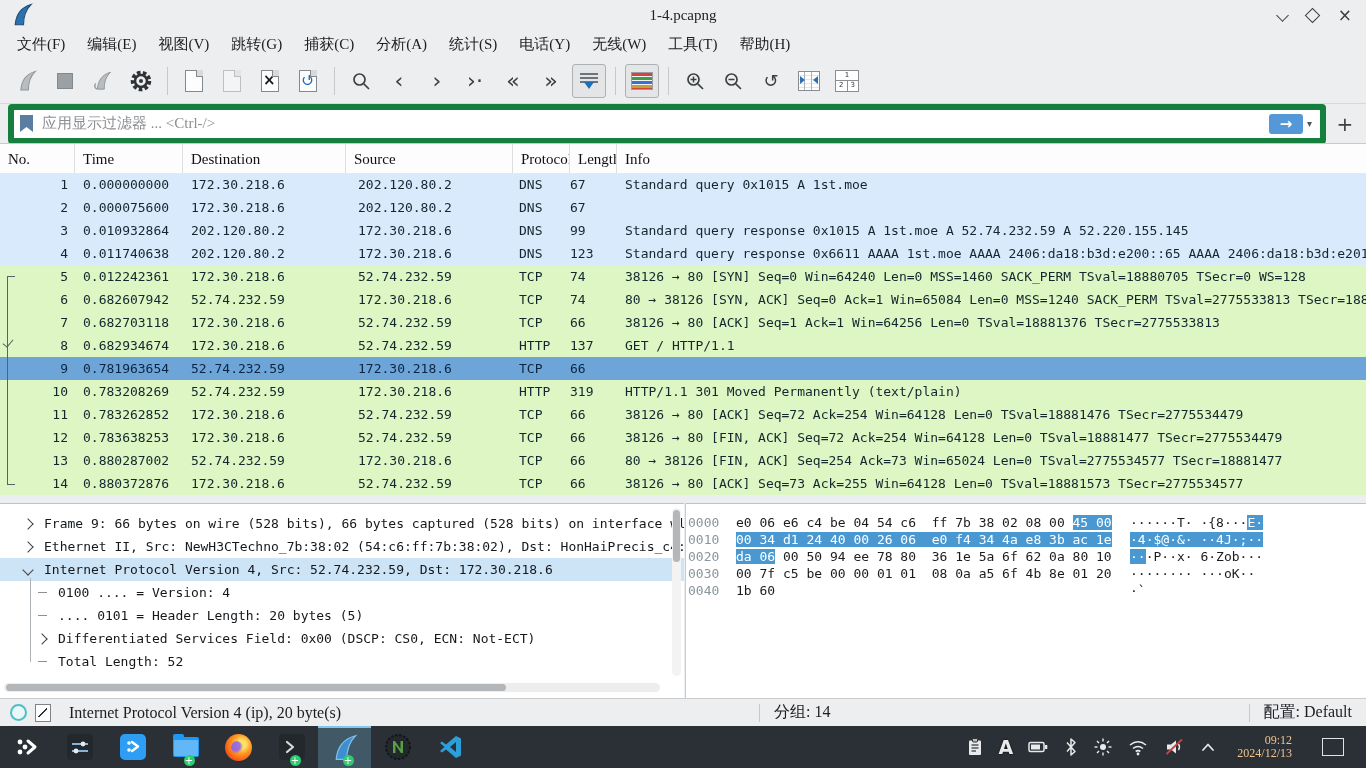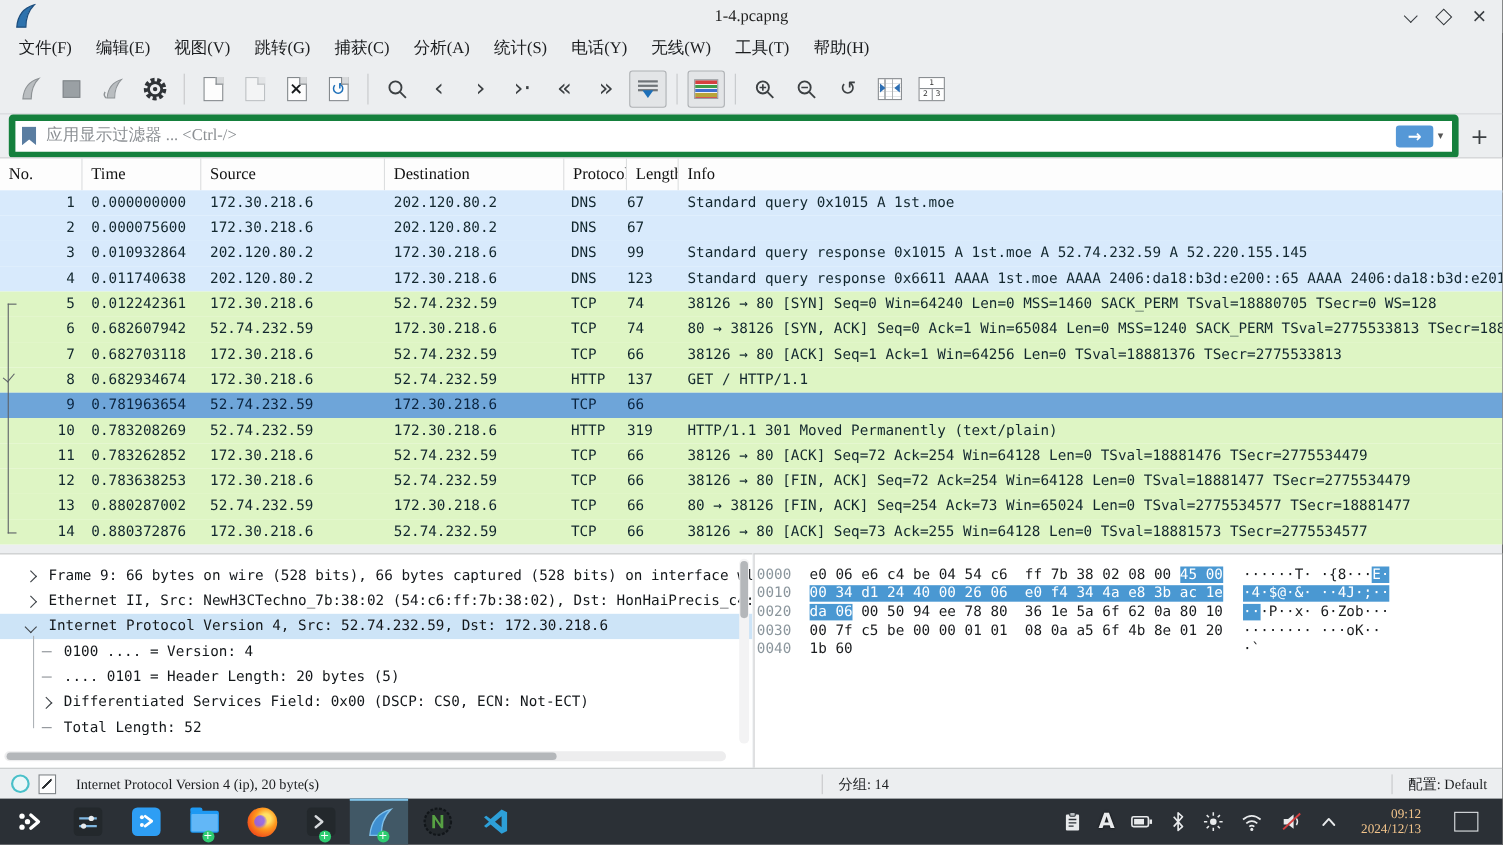--- a/index.html
+++ b/index.html
@@ -97,21 +97,21 @@
 
   
   .hexpane{position:absolute;left:685px;top:503px;width:681px;height:195px;background:#fff;border-top:1px solid #c0c2c4;border-left:1px solid #c9cbcd;box-sizing:border-box;font-family:"DejaVu Sans Mono",monospace;font-size:13px;padding-top:10px;}
   .hrow{height:17px;line-height:17px;white-space:pre;display:flex;}
   .hrow .off{color:#8a959c;width:42px;margin-left:2px;flex:none;}
   .hrow .hx{margin-left:6px;width:382px;flex:none;}
   .hrow .asc{margin-left:12px;}
   .hl{background:#4a98d2;color:#fff;}
 
   
-  .statusbar{position:absolute;left:0;top:698px;width:1366px;height:28px;background:#eceef0;border-top:1px solid #c9cbcd;display:flex;align-items:center;font-size:13px;color:#1c1e20;box-sizing:border-box;}
+  .statusbar{position:absolute;left:0;top:698px;width:1366px;height:28px;background:#eceef0;border-top:1px solid #c9cbcd;display:flex;align-items:center;font-size:16px;color:#1c1e20;box-sizing:border-box;}
   .expertdot{width:13px;height:13px;border:2.5px solid #49c0c9;border-radius:50%;background:#eaf7f8;margin:0 8px 0 10px;}
   .noteicon{width:14px;height:16px;background:#fdfdfd;border:1px solid #7e8387;position:relative;margin-right:18px;}
   .noteicon::after{content:"";position:absolute;left:2px;top:3px;width:9px;height:9px;background:linear-gradient(135deg,transparent 45%,#2c3033 45% 60%,transparent 60%);}
   .statmid{flex:none;}
   .statspacer{flex:1;}
   .statsep{width:1px;height:18px;background:#c6c8ca;margin:0 14px;}
   .statright{margin-right:14px;}
 
   
   .taskbar{position:absolute;left:0;top:726px;width:1366px;height:42px;background:#2b3036;display:flex;align-items:center;}
@@ -278,22 +278,22 @@
           <span>→</span>
         </span>
       <span class="caret">▾</span>
     </div>
     <span class="addbtn">+</span>
   </div>
 
   <div class="pkthdr">
     <span class="hc no">No.</span>
     <span class="hc time">Time</span>
+    <span class="hc dst">Destination</span>
     <span class="hc src">Source</span>
-    <span class="hc dst">Destination</span>
     <span class="hc proto">Protocol</span>
     <span class="hc len">Length</span>
     <span class="hc info">Info</span>
   </div>
 
   <div class="pktlist">
     <div class="prow blue">
         <span class="pc no">1</span>
         <span class="pc time">0.000000000</span>
         <span class="pc src">172.30.218.6</span>

